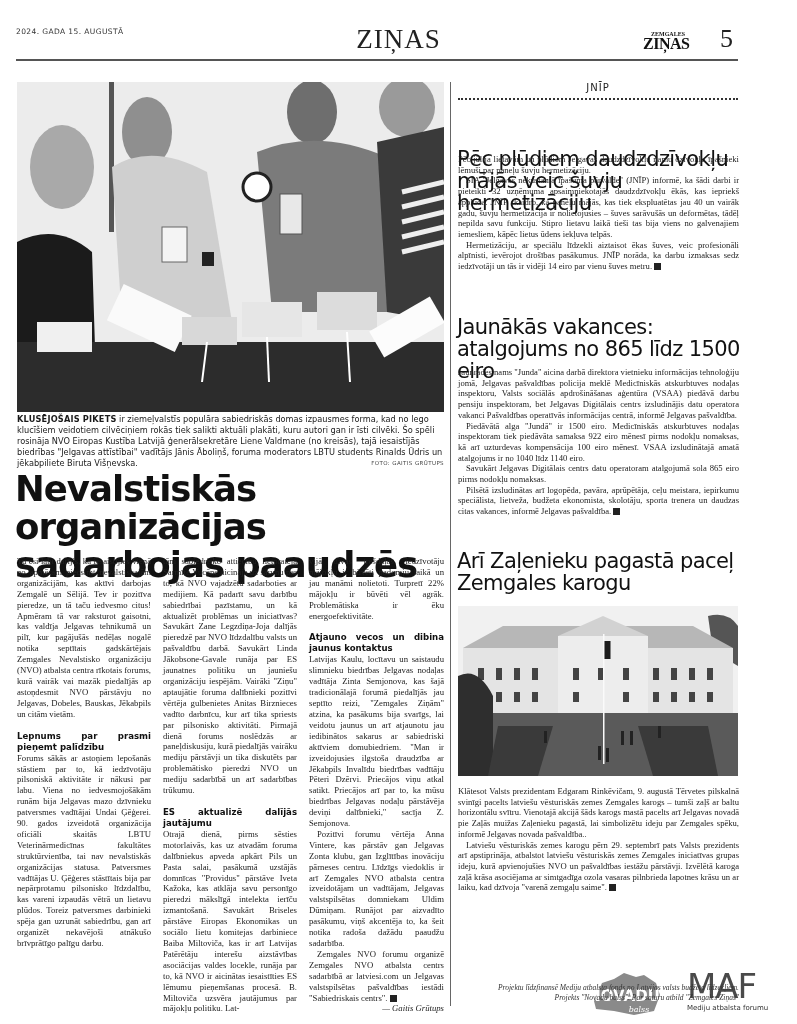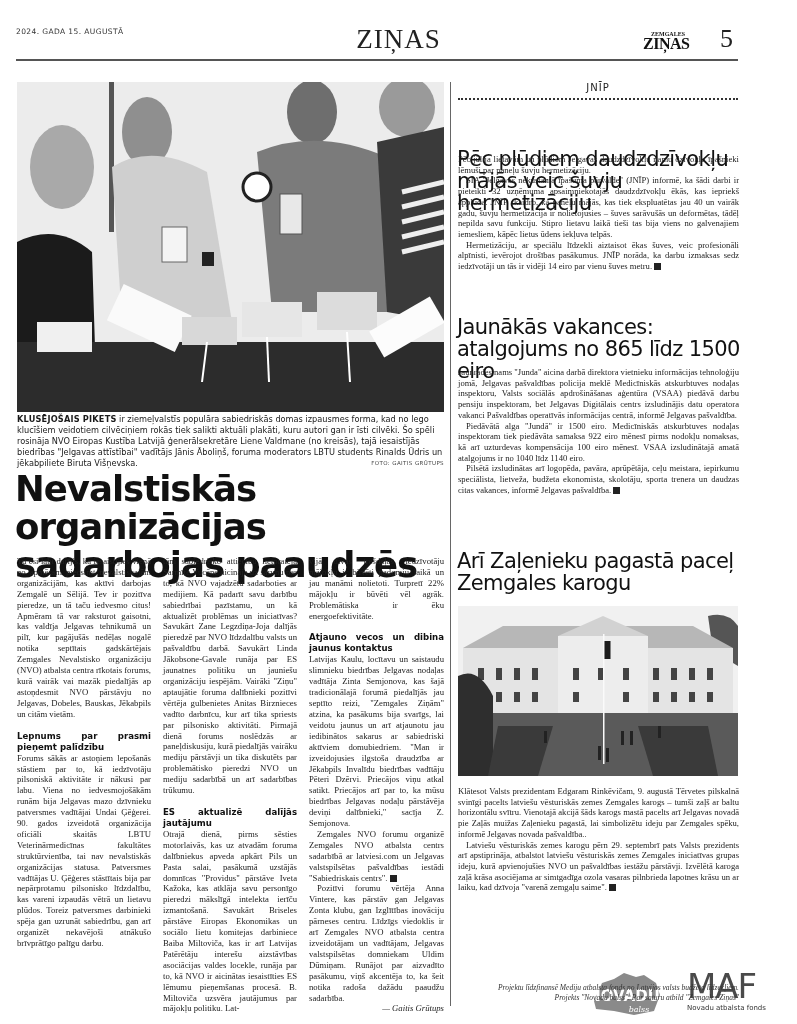--- a/index.html
+++ b/index.html
@@ -113,41 +113,42 @@
 </div>
 <div class="col col2">
   <p>tām sabiedrisko attiecību lietpratēja Sarmīte Vucāne aicināja uz sarunu par to, kā NVO vajadzētu sadarboties ar medijiem. Kā padarīt savu darbību sabiedrībai pazīstamu, un kā aktualizēt problēmas un iniciatīvas? Savukārt Zane Legzdiņa-Joja dalījās pieredzē par NVO līdzdalību valsts un pašvaldību darbā. Savukārt Linda Jākobsone-Gavale runāja par ES jaunatnes politiku un jauniešu organizāciju iespējām. Vairāki "Ziņu" aptaujātie foruma dalībnieki pozitīvi vērtēja gulbenietes Anitas Birznieces vadīto darbnīcu, kur arī tika spriests par pilsonisko aktivitāti. Pirmajā dienā forums noslēdzās ar paneļdiskusiju, kurā piedalījās vairāku mediju pārstāvji un tika diskutēts par problemātisko pieredzi NVO un mediju sadarbībā un arī sadarbības trūkumu.</p>
   <h3>ES aktualizē dalījās jautājumu</h3>
   <p>Otrajā dienā, pirms sēsties motorlaivās, kas uz atvadām foruma dalībniekus apveda apkārt Pils un Pasta salai, pasākumā uzstājās domnīcas "Providus" pārstāve Iveta Kažoka, kas atklāja savu personīgo pieredzi mākslīgā intelekta ierīču izmantošanā. Savukārt Briseles pārstāve Eiropas Ekonomikas un sociālo lietu komitejas darbiniece Baiba Miltoviča, kas ir arī Latvijas Patērētāju interešu aizstāvības asociācijas valdes locekle, runāja par to, kā NVO ir aicinātas iesaistīties ES lēmumu pieņemšanas procesā. B. Miltoviča uzsvēra jautājumus par mājokļu politiku. Lat-</p>
 </div>
 <div class="col col3">
   <p>vijā divas trešdaļas iedzīvotāju mājokļu ir būvēti padomju laikā un jau manāmi nolietoti. Turpretī 22% mājokļu ir būvēti vēl agrāk. Problemātiska ir ēku energoefektivitāte.</p>
   <h3>Atjauno vecos un dibina jaunus kontaktus</h3>
   <p>Latvijas Kaulu, locītavu un saistaudu slimnieku biedrības Jelgavas nodaļas vadītāja Zinta Semjonova, kas šajā tradicionālajā forumā piedalījās jau septīto reizi, "Zemgales Ziņām" atzina, ka pasākums bija svarīgs, lai veidotu jaunus un arī atjaunotu jau iedibinātos sakarus ar sabiedriski aktīviem domubiedriem. "Man ir izveidojusies ilgstoša draudzība ar Jēkabpils Invalīdu biedrības vadītāju Pēteri Dzērvi. Priecājos viņu atkal satikt. Priecājos arī par to, ka mūsu biedrības Jelgavas nodaļu pārstāvēja deviņi dalībnieki," sacīja Z. Semjonova.</p>
+  <p class="ind">Pozitīvi forumu vērtēja Anna Vintere, kas pārstāv gan Jelgavas Zonta klubu, gan Izglītības inovāciju pārneses centru. Līdzīgs viedoklis ir arī Zemgales NVO atbalsta centra izveidotājam un vadītājam, Jelgavas valstspilsētas domniekam Uldim Dūmiņam. Runājot par aizvadīto pasākumu, viņš akcentēja to, ka šeit notika radoša dažādu paaudžu sadarbība.</p>
   <p class="ind"><span>Zemgales NVO forumu organizē Zemgales NVO atbalsta centrs sadarbībā ar latviesi.com un Jelgavas valstspilsētas pašvaldības iestādi "Sabiedriskais centrs".</span><span class="endmark"></span></p>
-  <p class="ind">Pozitīvi forumu vērtēja Anna Vintere, kas pārstāv gan Jelgavas Zonta klubu, gan Izglītības inovāciju pārneses centru. Līdzīgs viedoklis ir arī Zemgales NVO atbalsta centra izveidotājam un vadītājam, Jelgavas valstspilsētas domniekam Uldim Dūmiņam. Runājot par aizvadīto pasākumu, viņš akcentēja to, ka šeit notika radoša dažādu paaudžu sadarbība.</p>
   <p class="byline">— Gaitis Grūtups</p>
 </div>
 
 <div class="vdivider"></div>
 
 <div class="isuma">JNĪP</div>
 <div class="dotrule"></div>
 
 <h2 class="r-head" style="top:116px;margin-top:32px;">Pēc plūdiem daudzdzīvokļu mājās veic šuvju hermetizāciju</h2>
 <div class="r-body" style="top:154px;">
   <p>Pēc jūlija lietavām un plūdiem Jelgavas daudzdzīvokļu namu dzīvokļu īpašnieki lēmuši par paneļu šuvju hermetizāciju.</p>
   <p class="ind">SIA "Jelgavas nekustamā īpašuma pārvalde" (JNĪP) informē, ka šādi darbi ir pieteikti 32 uzņēmuma apsaimniekotajās daudzdzīvokļu ēkās, kas iepriekš applūda. JNĪP skaidro, ka paneļu mājās, kas tiek ekspluatētas jau 40 un vairāk gadu, šuvju hermetizācija ir nolietojusies – šuves sarāvušās un deformētas, tādēļ nepilda savu funkciju. Stipro lietavu laikā tieši tas bija viens no galvenajiem iemesliem, kāpēc lietus ūdens iekļuva telpās.</p>
   <p class="ind"><span>Hermetizāciju, ar speciālu līdzekli aiztaisot ēkas šuves, veic profesionāli alpīnisti, ievērojot drošības pasākumus. JNĪP norāda, ka darbu izmaksas sedz iedzīvotāji un tās ir vidēji 14 eiro par vienu šuves metru.</span><span class="endmark"></span></p>
 </div>
 
 <h2 class="r-head" style="top:316px;">Jaunākās vakances: atalgojums no 865 līdz 1500 eiro</h2>
 <div class="r-body" style="top:367px;">
   <p>Jaunrades nams "Junda" aicina darbā direktora vietnieku informācijas tehnoloģiju jomā, Jelgavas pašvaldības policija meklē Medicīniskās atskurbtuves nodaļas inspektoru, Valsts sociālās apdrošināšanas aģentūra (VSAA) piedāvā darbu pensiju inspektoram, bet Jelgavas Digitālais centrs izsludinājis datu operatora vakanci Pašvaldības operatīvās informācijas centrā, informē Jelgavas pašvaldība.</p>
   <p class="ind">Piedāvātā alga "Jundā" ir 1500 eiro. Medicīniskās atskurbtuves nodaļas inspektoram tiek piedāvāta samaksa 922 eiro mēnesī pirms nodokļu nomaksas, kā arī uzturdevas kompensācija 100 eiro mēnesī. VSAA izsludinātajā amatā atalgojums ir no 1040 līdz 1140 eiro.</p>
+  <p class="ind">Savukārt Jelgavas Digitālais centrs datu operatoram atalgojumā sola 865 eiro pirms nodokļu nomaksas.</p>
   <p class="ind"><span>Pilsētā izsludinātas arī logopēda, pavāra, aprūpētāja, ceļu meistara, iepirkumu speciālista, lietveža, budžeta ekonomista, skolotāju, sporta trenera un daudzas citas vakances, informē Jelgavas pašvaldība.</span><span class="endmark"></span></p>
 </div>
 
 <h2 class="r-head" style="top:550px;">Arī Zaļenieku pagastā paceļ Zemgales karogu</h2>
 <div class="photo-flag" title="Zaļā muiža manor house with flag raising ceremony">
   <svg viewBox="0 0 280 170" preserveAspectRatio="none">
     <rect width="280" height="170" fill="#f1f1f1"></rect>
     <path d="M250 10 Q270 5 280 20 L280 60 L255 45 Z" fill="#555"></path>
     <path d="M5 42 L45 20 L235 20 L275 42 Z" fill="#b7b7b7"></path>
     <path d="M100 30 L145 10 L190 30 Z" fill="#d2d2d2"></path>
@@ -197,18 +198,18 @@
   <p class="ind"><span>Latviešu vēsturiskās zemes karogu pērn 29. septembrī pats Valsts prezidents arī apstiprināja, atbalstot latviešu vēsturiskās zemes Zemgales iniciatīvas grupas ideju, kurā apvienojušies NVO un pašvaldības iestāžu pārstāvji. Izvēlētā karoga zaļā krāsa asociējama ar simtgadīga ozola vasaras pilnbrieda lapotnes krāsu un ar laiku, kad dzīvoja "varenā zemgaļu saime".</span><span class="endmark"></span></p>
 </div>
 
 <div class="logos">
   <svg class="logo-novadu" viewBox="0 0 80 44">
     <path d="M10 30 L18 12 L30 8 L40 2 L52 6 L60 4 L72 12 L76 24 L70 40 L50 44 L30 40 L12 38 Z" fill="#8a8a8a"></path>
     <text x="40" y="30" text-anchor="middle" font-family="DejaVu Sans, sans-serif" font-weight="bold" font-size="15" fill="#ffffff">NOVADU</text>
     <text x="55" y="41" text-anchor="middle" font-family="DejaVu Serif, serif" font-style="italic" font-size="8" fill="#ffffff">balss</text>
   </svg>
   <div class="logo-maf">MAF</div>
-  <div class="logo-maf-sub">Novadu atbalsta fonds</div>
+  <div class="logo-maf-sub">Mediju atbalsta forumu</div>
 </div>
 <div class="funding">
   <div>Projektu līdzfinansē Mediju atbalsta fonds no Latvijas valsts budžeta līdzekļiem.</div>
   <div>Projekts "Novadu balss". Par saturu atbild "Zemgales Ziņas"</div>
 </div>
 
 </body></html>

